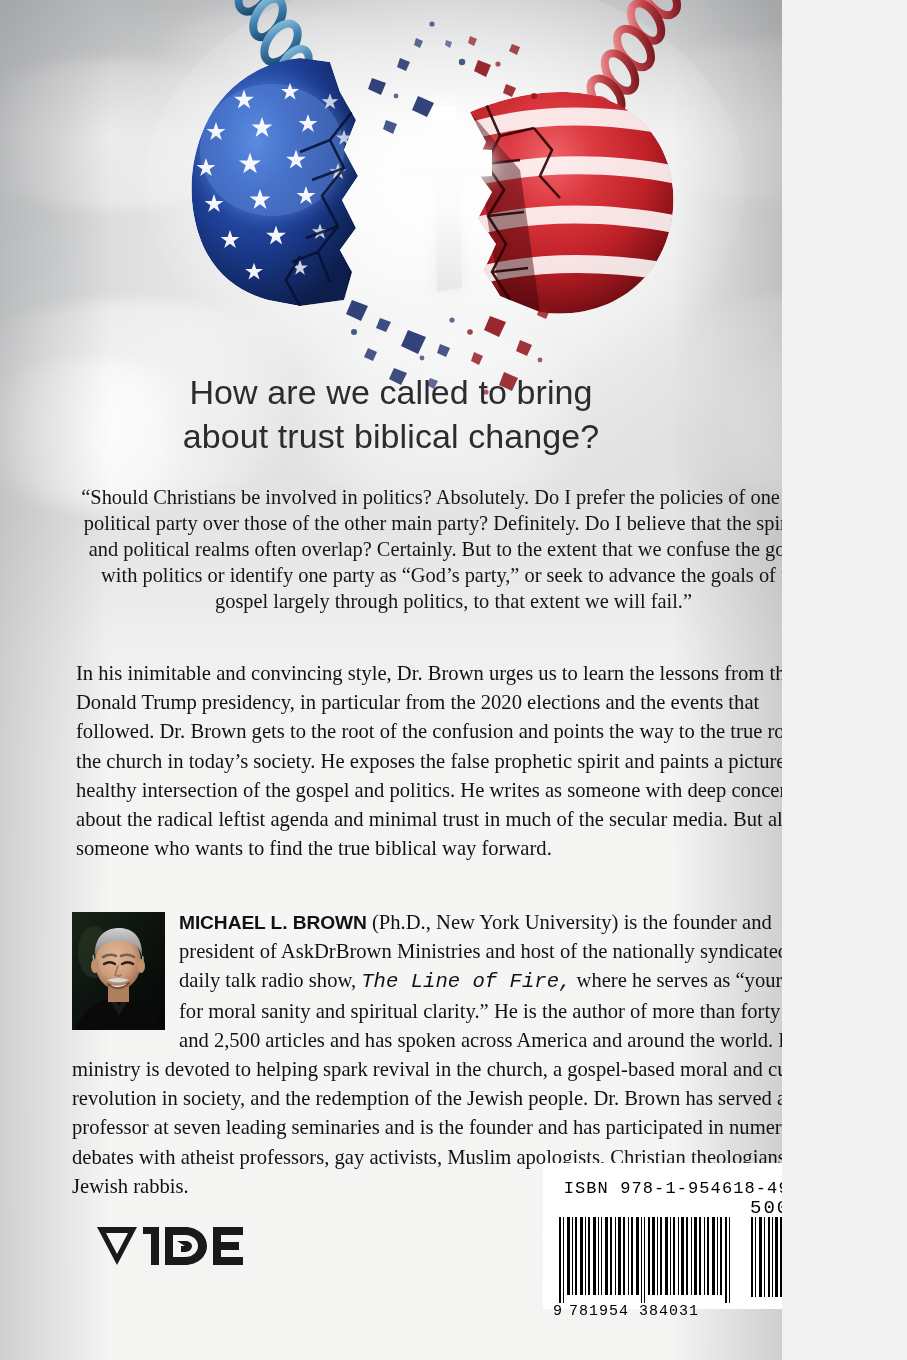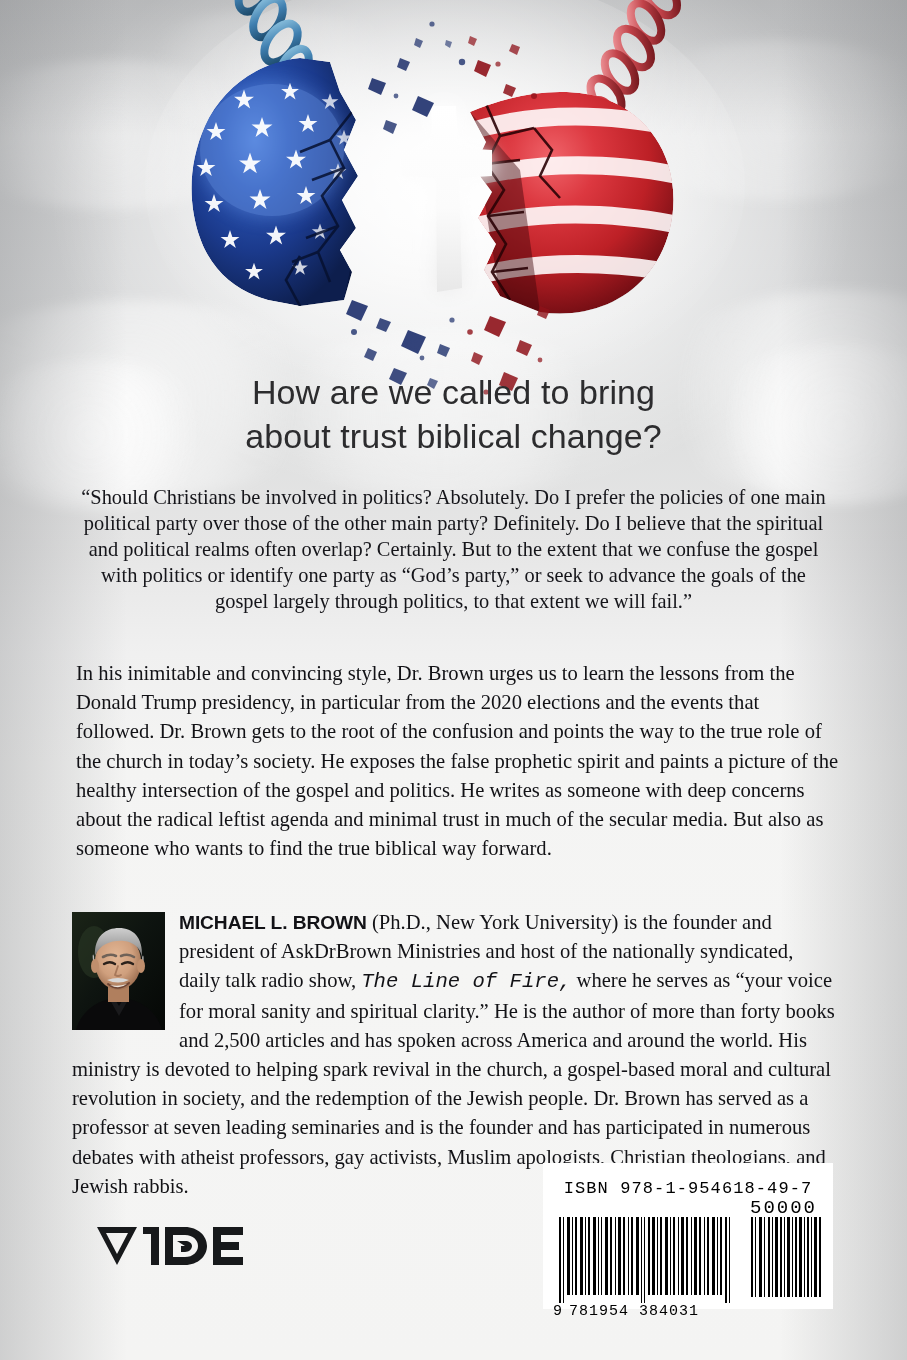--- a/index.html
+++ b/index.html
@@ -10,21 +10,21 @@
     overflow: hidden;
   }
 
   body {
     font-family: "Liberation Serif", serif;
     background: #f2f2f2;
   }
 
   .cover {
     position: relative;
-    width: 907px;
+    width: 782px;
     height: 1360px;
     overflow: hidden;
     background:
       radial-gradient(ellipse 560px 420px at 453px 200px,
         rgba(255,255,255,0.95) 0%,
         rgba(255,255,255,0.55) 40%,
         rgba(255,255,255,0.0) 72%),
       linear-gradient(to bottom,
         #c9cacb 0%,
         #cfd0d1 10%,

